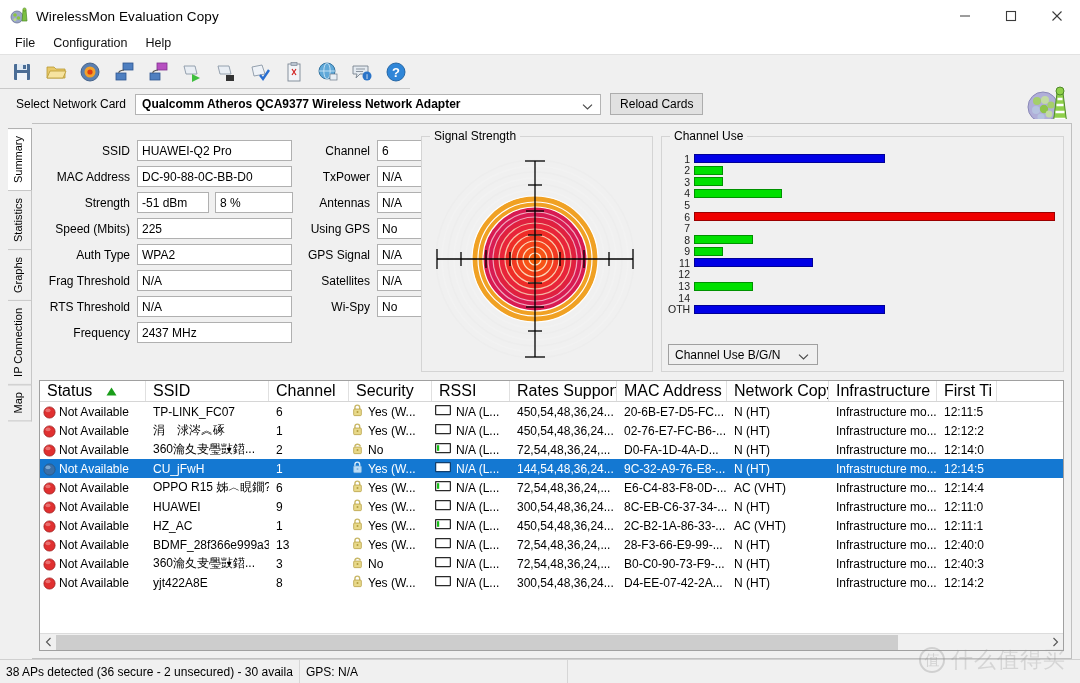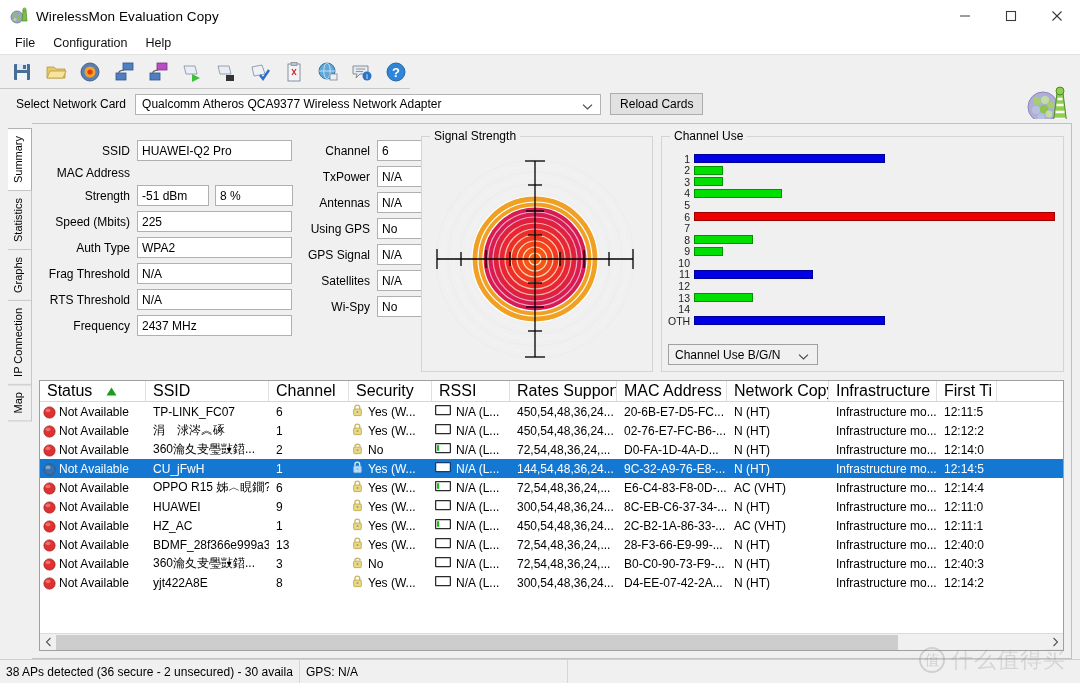--- a/index.html
+++ b/index.html
@@ -61,21 +61,21 @@
   .cardrow {
     height:30px; flex:0 0 30px; background:#f0f0f0;
     display:flex; align-items:center; padding-left:16px;
     position:relative;
   }
   .cardrow-label { font-size:12px; margin-right:9px; color:#000; }
   .combo {
     width:466px; height:21px; background:#ffffff;
     border:1px solid #b4b4b4;
     display:flex; align-items:center; position:relative;
-    padding-left:6px; font-size:12px;
+    padding-left:6px; font-size:12px;font-weight:bold;
   }
   .combo .arrow { position:absolute; right:7px; top:5px; }
   .btn {
     margin-left:9px; height:22px; padding:0 9px;
     background:#e1e1e1; border:1px solid #adadad;
     font-size:12px; display:flex; align-items:center;
     color:#000;
   }
   .app-logo { position:absolute; right:8px; top:-6px; width:48px; height:48px; }
 
@@ -378,20 +378,21 @@
       <div class="top-panels">
 
         <div class="details-col two-col">
           <div class="col-left">
             <div class="frow">
               <div class="flabel">SSID</div>
               <div class="finput">HUAWEI-Q2 Pro</div>
             </div>
             <div class="frow">
               <div class="flabel">MAC Address</div>
+              <div class="finput">DC-90-88-0C-BB-D0</div>
             </div>
             <div class="frow">
               <div class="flabel">Strength</div>
               <div class="finput half">-51 dBm</div>
               <div class="finput half2">8 %</div>
             </div>
             <div class="frow">
               <div class="flabel">Speed (Mbits)</div>
               <div class="finput">225</div>
             </div>
@@ -540,24 +541,20 @@
                     <div class="chan-bar" style="width: 16.3%; background: rgb(0, 224, 0);"></div>
                   </div>
                 </div>
                 <div class="chan-row">
                   <div class="chan-label">9</div>
                   <div class="chan-track">
                     <div class="chan-bar" style="width: 8%; background: rgb(0, 224, 0);"></div>
                   </div>
                 </div>
                 <div class="chan-row">
-                  <div class="chan-label">10</div>
-                  <div class="chan-track"></div>
-                </div>
-                <div class="chan-row">
                   <div class="chan-label">11</div>
                   <div class="chan-track">
                     <div class="chan-bar" style="width: 33%; background: rgb(0, 0, 230);"></div>
                   </div>
                 </div>
                 <div class="chan-row">
                   <div class="chan-label">12</div>
                   <div class="chan-track"></div>
                 </div>
                 <div class="chan-row">

